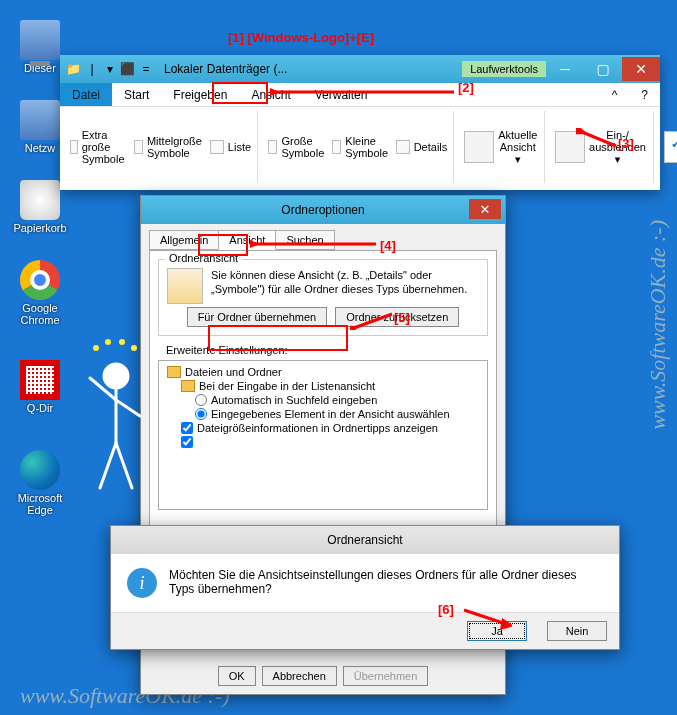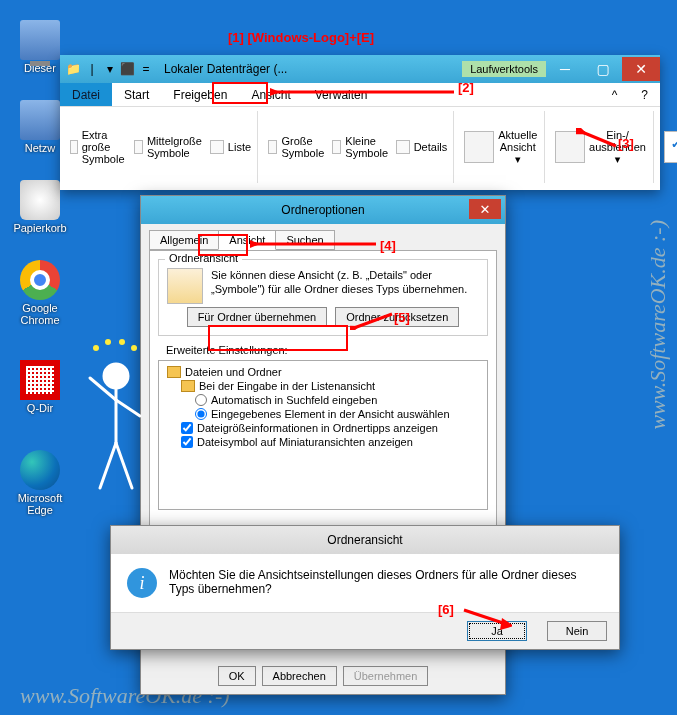--- a/index.html
+++ b/index.html
@@ -262,21 +262,20 @@
       <div class="node radio">
           <input type="radio" checked="" style="">
           <span>Eingegebenes Element in der Ansicht auswählen</span>
         </div>
       <div class="node chk">
           <input type="checkbox" checked="" style="">
           <span>Dateigrößeinformationen in Ordnertipps anzeigen</span>
         </div>
       <div class="node chk">
           <input type="checkbox" checked="" style="">
-          <span>Dateisymbol auf Miniaturansichten anzeigen</span>
         </div>
     </div>
   </div>
   <div class="bottom">
     <button>OK</button>
     <button>Abbrechen</button>
     <button class="disabled">Übernehmen</button>
   </div>
 </div>
 

